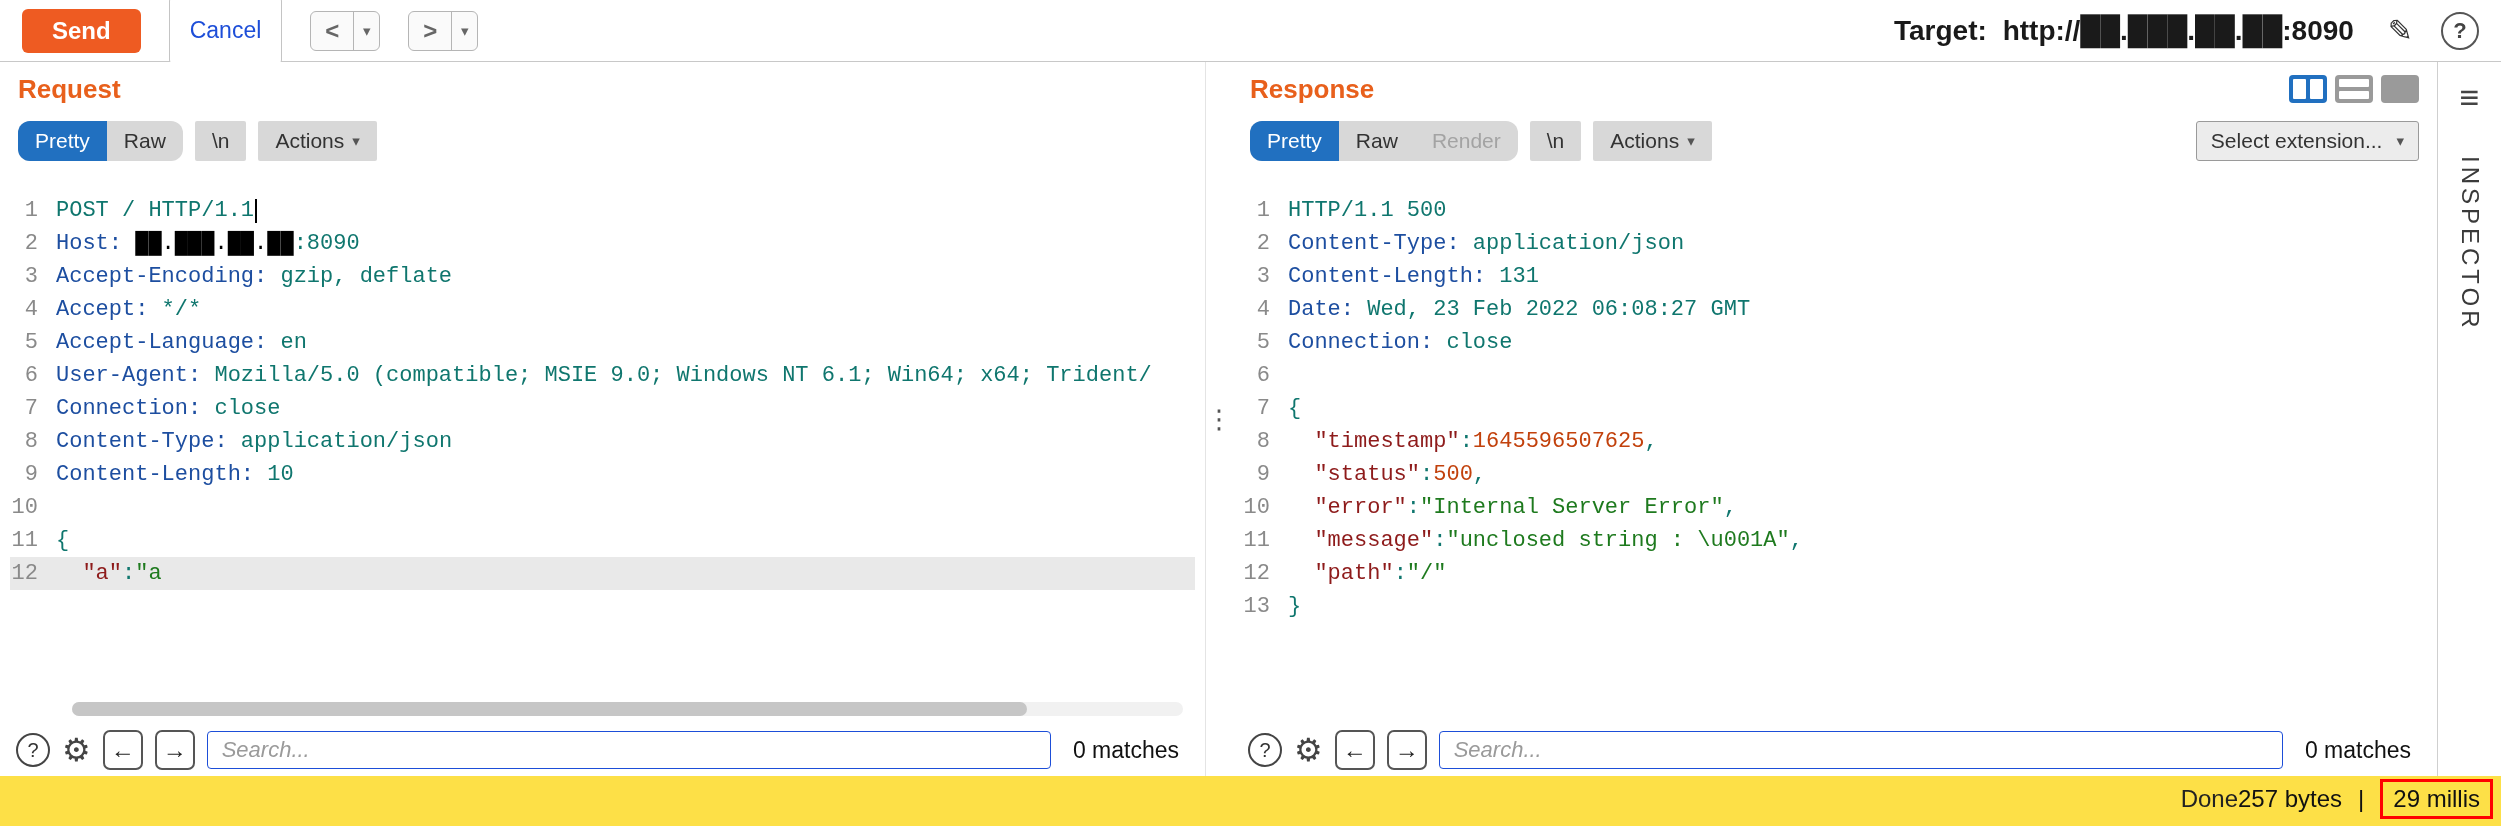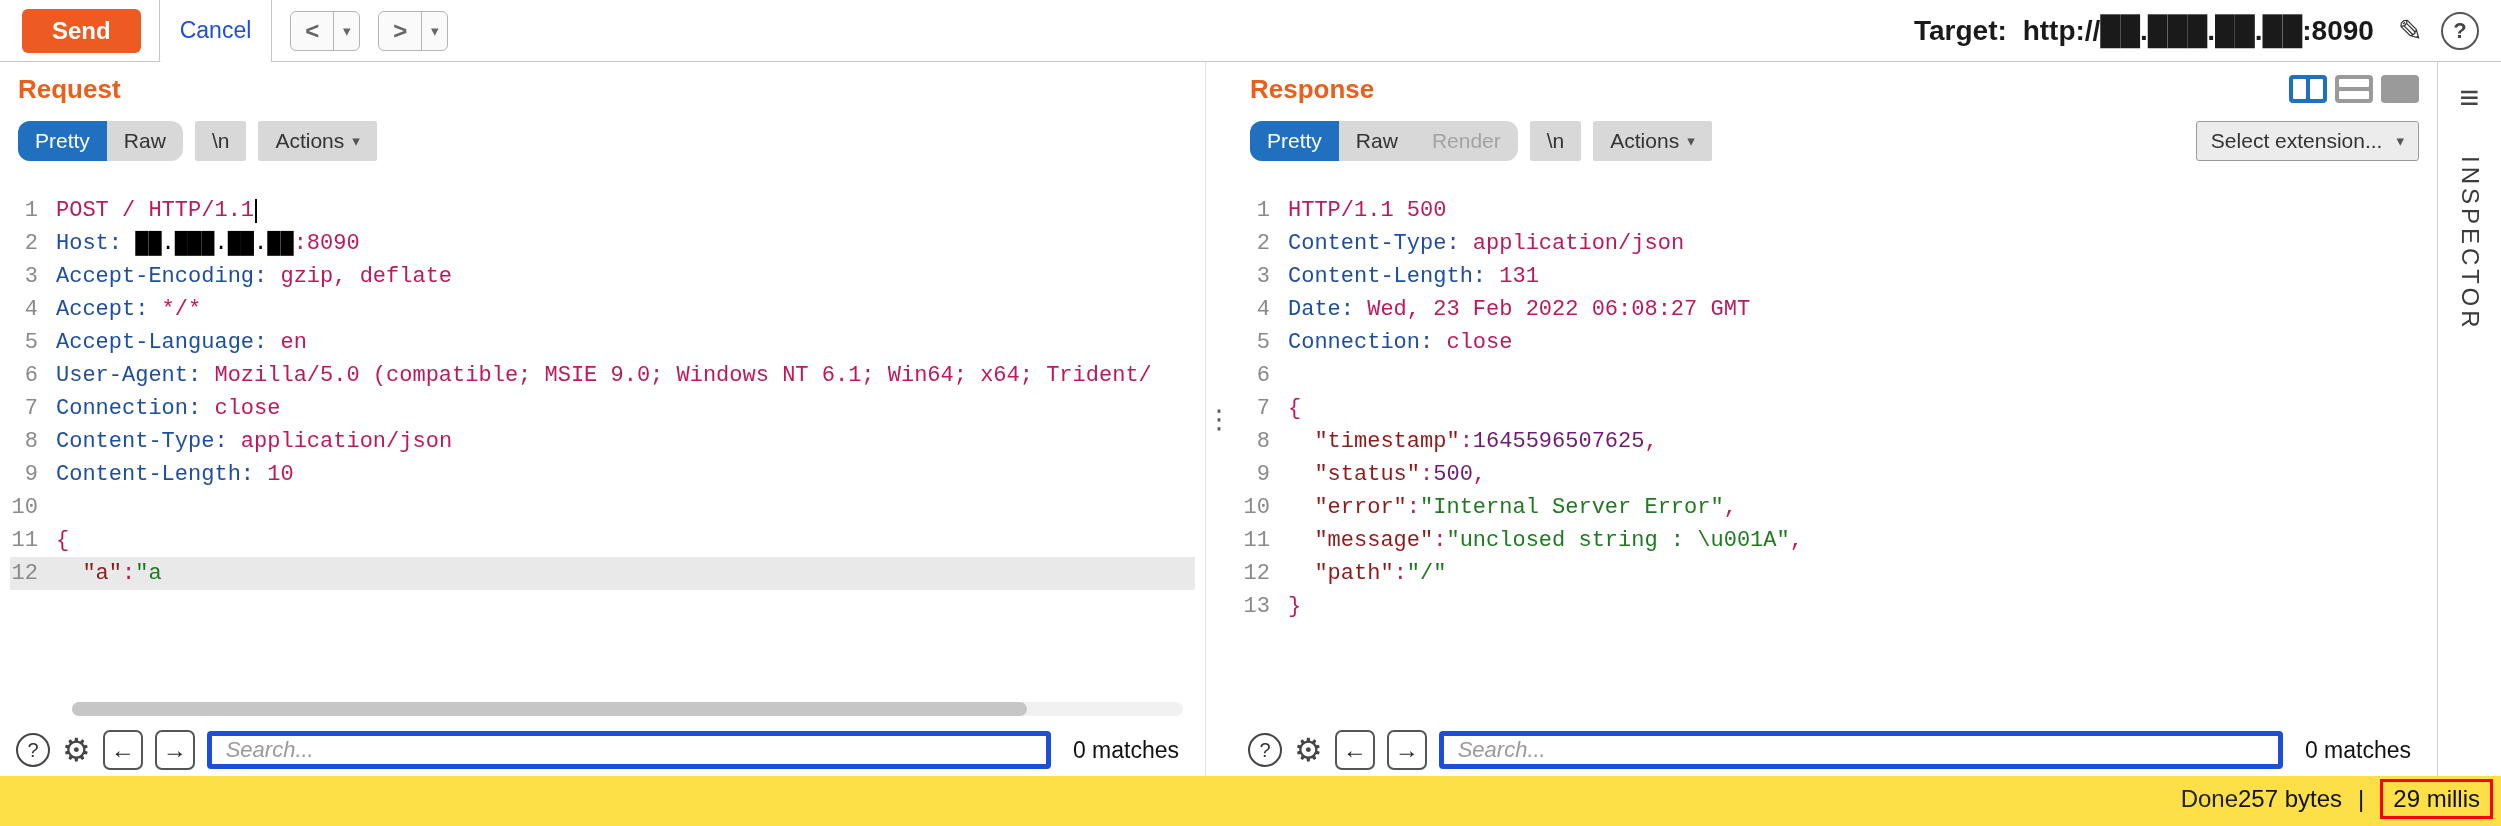--- a/index.html
+++ b/index.html
@@ -3,21 +3,21 @@
 <meta charset="utf-8">
 <style>
   html,body{margin:0;padding:0;width:2501px;height:826px;overflow:hidden;background:#fff;
     font-family:"Liberation Sans",sans-serif;color:#1a1a1a;}
   *{box-sizing:border-box;}
   button{font-family:inherit;border:none;background:none;cursor:pointer;}
 
   .app{width:2501px;height:826px;display:flex;flex-direction:column;}
 
   
-  .toolbar{height:62px;flex:0 0 62px;display:flex;align-items:center;gap:18px;
+  .toolbar{height:62px;flex:0 0 62px;display:flex;align-items:center;gap:28px;
     padding:0 22px;border-bottom:1px solid #c8c8c8;background:#fff;}
   .btn-send{background:#ee5b22;color:#fff;font-weight:bold;font-size:24px;
     padding:8px 30px;border-radius:6px;}
   .btn-cancel{background:#fff;color:#1d4ed8;font-size:23px;padding:21px 20px;
     border:1px solid #c4c4c4;border-radius:6px;}
   .split-btn{display:flex;align-items:stretch;border:1px solid #b5b5b5;border-radius:6px;
     background:#fafafa;height:40px;overflow:hidden;}
   .split-main{display:flex;align-items:center;justify-content:center;width:42px;
     font-size:24px;font-weight:bold;color:#666;}
   .split-caret{display:flex;align-items:center;justify-content:center;width:26px;
@@ -58,40 +58,40 @@
     background:#ececec;border-radius:3px;padding:7px 14px;font-size:21px;color:#333;}
 
   
   .editor-wrap{flex:1;position:relative;overflow:hidden;background:#fff;}
   .code-area{position:absolute;inset:0;padding-top:28px;
     font-family:"Liberation Mono","DejaVu Sans Mono",monospace;font-size:22px;line-height:33px;}
   .code-line{display:flex;height:33px;white-space:pre;}
   .code-line.hl{background:#e9e9e9;}
   .ln{flex:0 0 46px;text-align:right;padding-right:18px;color:#8a8a8a;}
   .code{white-space:pre;}
-  .tok-p{color:#be185d;text-align:center;}
+  .tok-p{color:#0f766e;text-align:center;}
   .tok-h{color:#1d4ea0;}
   .tok-k{color:#8e1b1b;}
-  .tok-d{color:#701a75;}
+  .tok-d{color:#c2410c;}
   .tok-s{color:#1e7a1e;}
   .tok-r{color:#000;}
   .caret{display:inline-block;width:2px;height:24px;background:#000;
     vertical-align:text-bottom;margin-left:1px;}
   .hscroll{position:absolute;left:62px;right:12px;bottom:8px;height:14px;
     background:#f1f1f1;border-radius:7px;}
   .hthumb{width:86%;height:100%;background:#c6c6c6;border-radius:7px;}
 
   
   .search-row{height:52px;flex:0 0 52px;display:flex;align-items:center;gap:12px;padding:0 6px;}
   .circle-icon{width:34px;height:34px;border:2px solid #444;border-radius:50%;flex:0 0 34px;
     display:flex;align-items:center;justify-content:center;font-size:20px;color:#333;}
   .gear{font-size:32px;color:#444;line-height:1;}
   .nav-sq{width:40px;height:40px;border:2px solid #555;border-radius:7px;background:#fff;
     display:flex;align-items:center;justify-content:center;font-size:24px;color:#222;}
-  .search-input{flex:1;height:38px;border:5px solid #1d4ed8;border-radius:4px;
+  .search-input{flex:1;height:38px;border:1px solid #1d4ed8;border-radius:4px;
     padding:0 14px;font-size:22px;color:#222;background:#fff;}
   .search-input::placeholder{color:#9a9a9a;font-style:italic;}
   .matches{font-size:23px;color:#111;white-space:nowrap;margin:0 10px;}
 
   
   .divider{flex:0 0 12px;display:flex;align-items:center;justify-content:center;
     border-left:1px solid #e4e4e4;}
   .divider span{color:#555;font-size:26px;}
   .inspector{flex:0 0 64px;border-left:1px solid #cfcfcf;display:flex;
     flex-direction:column;align-items:center;background:#fff;}

